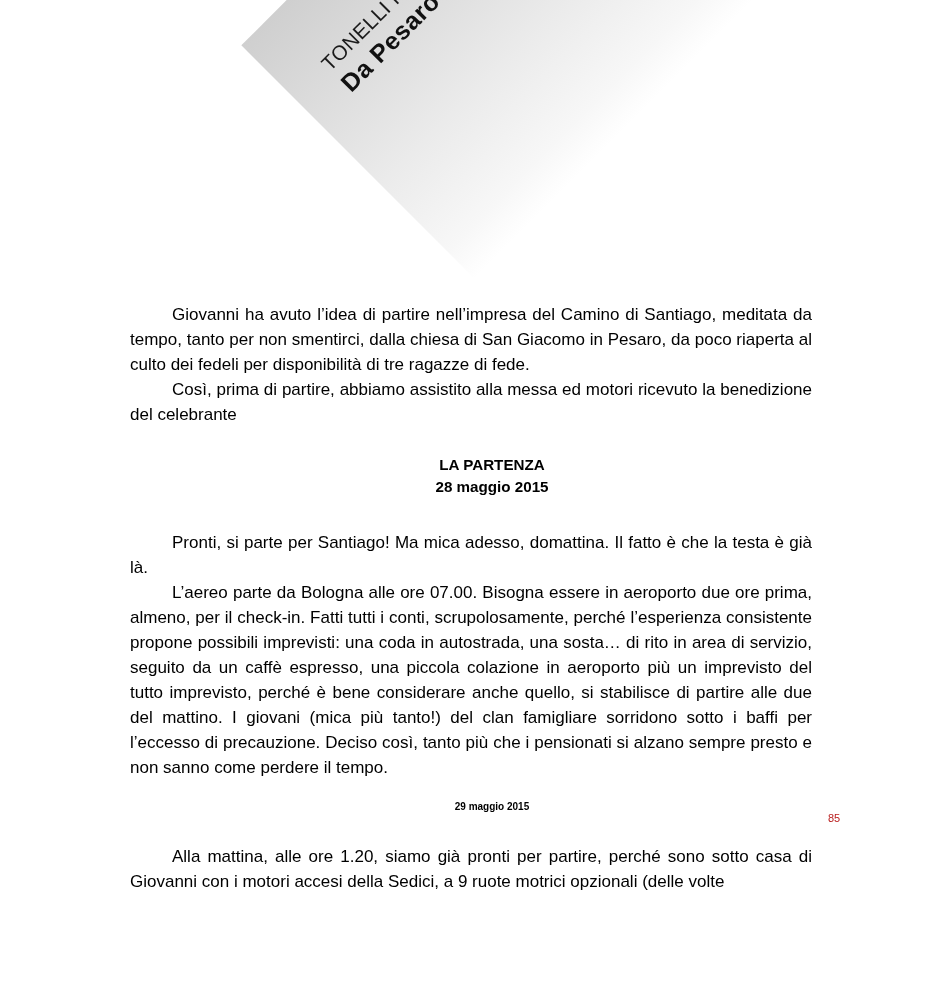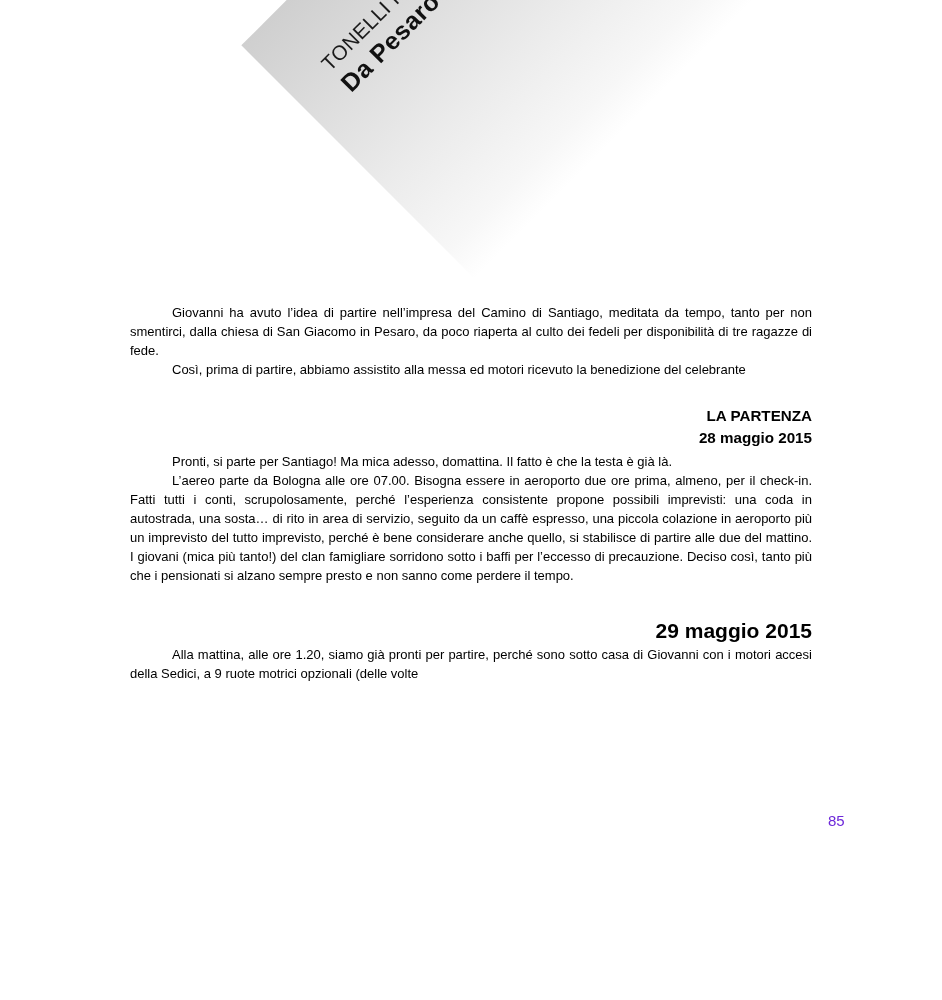--- a/index.html
+++ b/index.html
@@ -61,58 +61,58 @@
 
   
   #page-body {
     position: absolute;
     left: 130px;
     top: 303px;
     width: 682px;
   }
   p {
     margin: 0;
-    font-size: 13px;
+    font-size: 17px;
     line-height: 1.47;
     text-align: justify;
     text-justify: inter-word;
     color: #000000;
   }
   p.indent {
     text-indent: 42px;
   }
   .section-head {
     margin-top: 26px;
     margin-bottom: 0;
   }
   .section-head div {
     font-size: 15.2px;
     font-weight: bold;
-    text-align: right;
+    text-align: center;
     line-height: 1.45;
     padding-left: 42px;
   }
   .gap-before {
-    margin-top: 2px;
+    margin-top: 33px;
   }
   .date-head {
-    margin-top: 34px;
-    font-size: 21px;
+    margin-top: 20px;
+    font-size: 10px;
     font-weight: bold;
-    text-align: right;
+    text-align: center;
     padding-left: 42px;
   }
 
   
   #page-number {
     position: absolute;
     left: 828px;
     top: 812px;
-    font-size: 15px;
-    color: #6d28d9;
+    font-size: 11px;
+    color: #b91c1c;
   }
 </style>
 </head>
 <body>
 
 <div id="banner-wrap">
   <div id="banner"></div>
   <div id="banner-text">
     <div class="banner-line1">TONELLI RODOLFO</div>
     <div class="banner-line2">Da Pesaro a Santiago</div>

